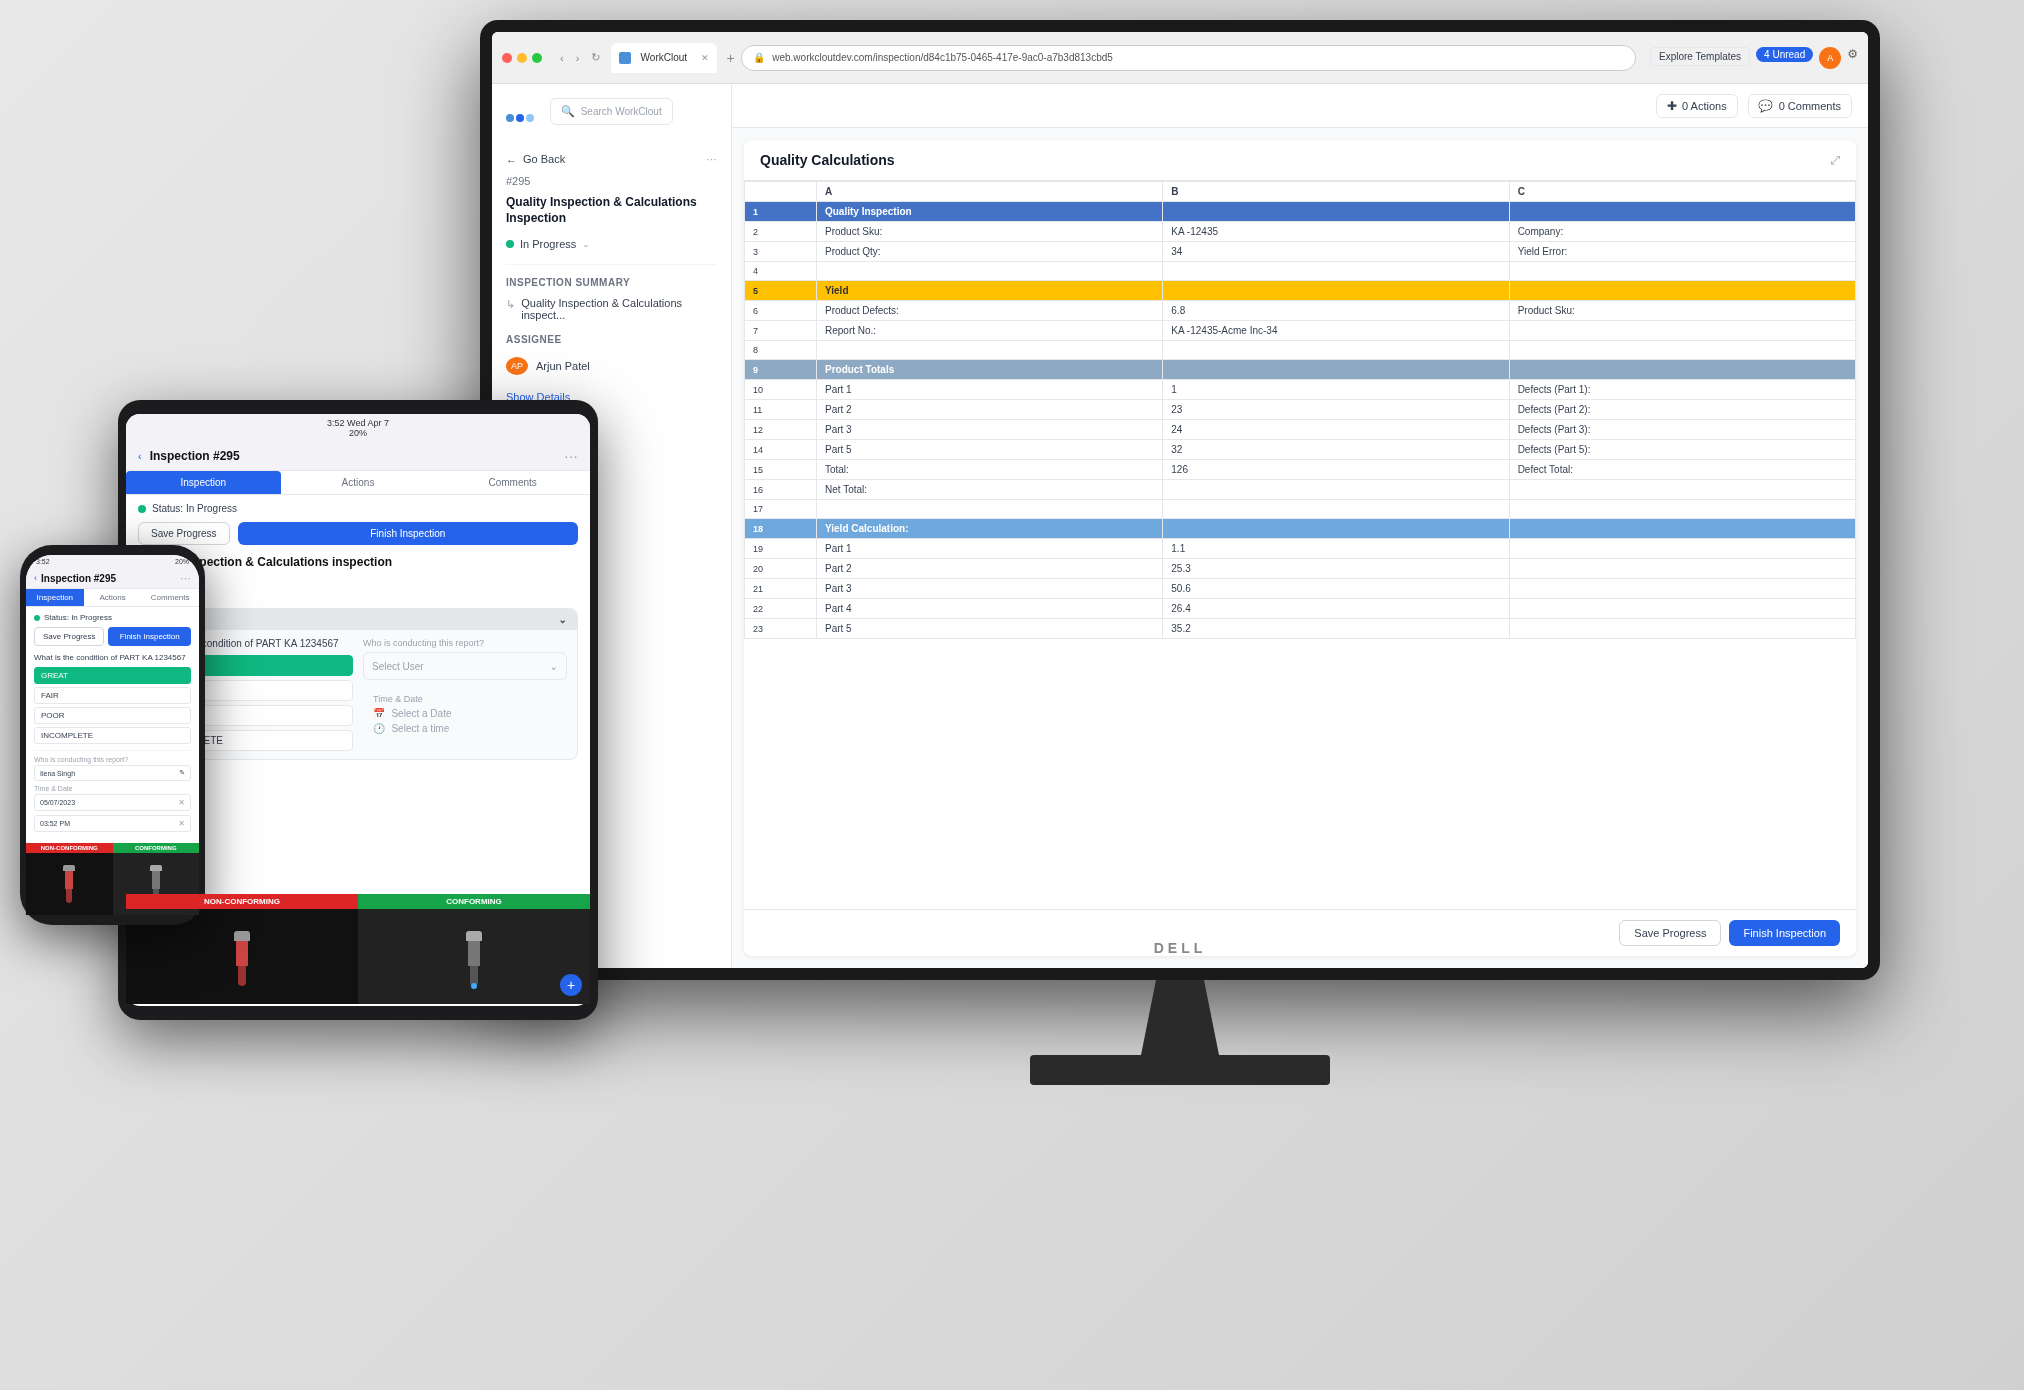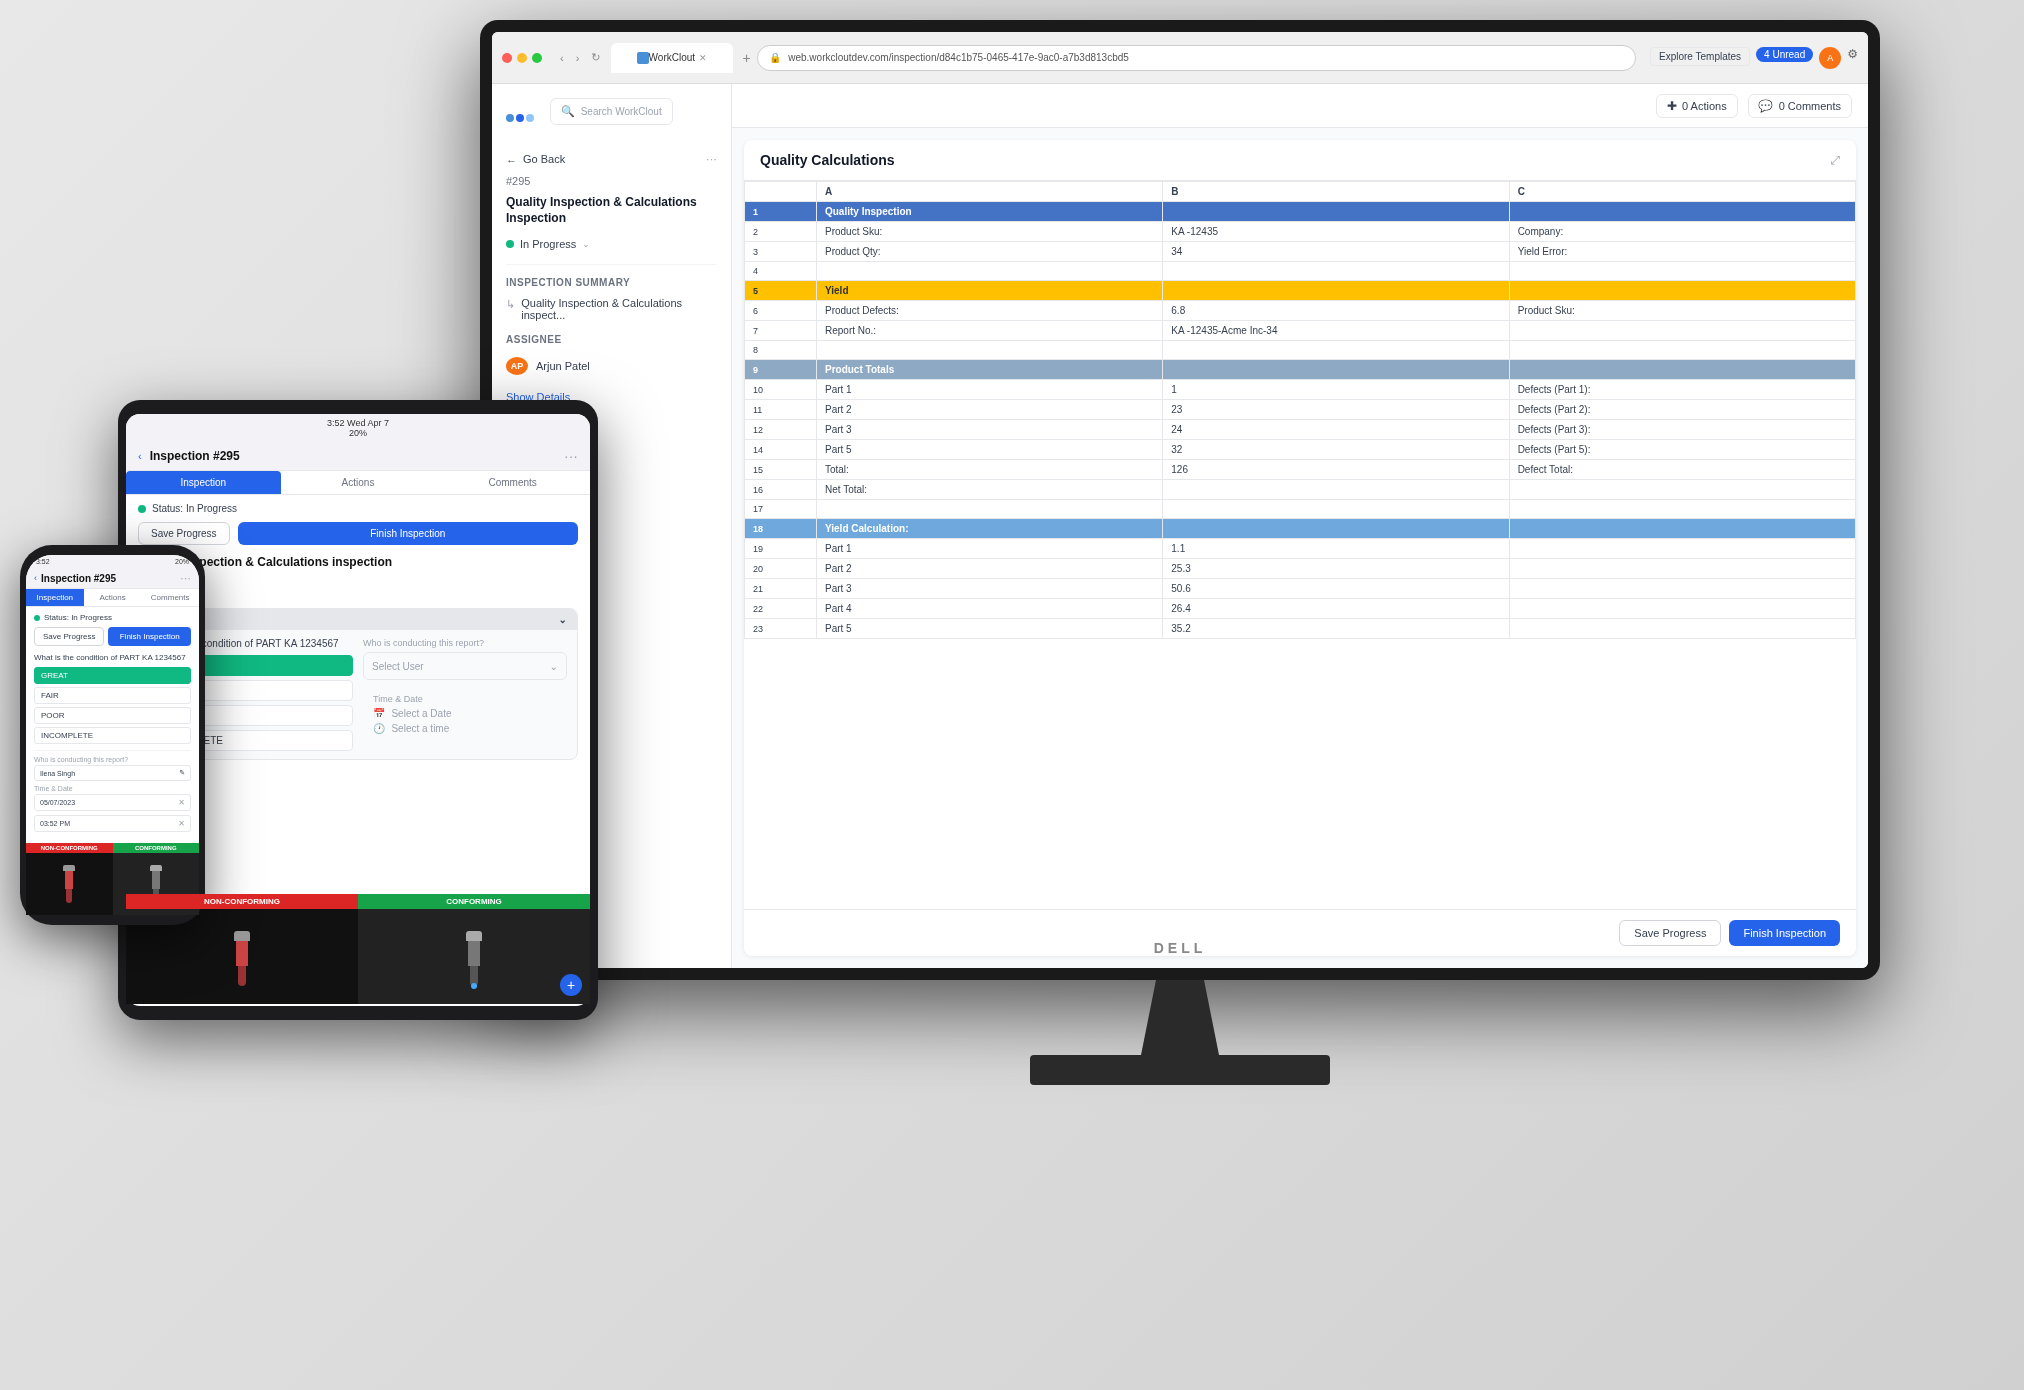--- a/index.html
+++ b/index.html
@@ -81,26 +81,26 @@
     .traffic-lights { display: flex; gap: 5px; align-items: center; }
     .tl { width: 10px; height: 10px; border-radius: 50%; }
     .tl-red { background: #ff5f57; }
     .tl-yellow { background: #ffbd2e; }
     .tl-green { background: #28c840; }
     .browser-nav { display: flex; gap: 4px; align-items: center; margin-left: 8px; }
     .nav-btn { font-size: 11px; color: #888; cursor: pointer; padding: 2px 4px; }
     .browser-tab {
       background: #fff;
       border-radius: 6px 6px 0 0;
-      padding: 4px 26px;
+      padding: 4px 8px;
       font-size: 10px;
       color: #333;
       display: flex;
       align-items: center;
-      gap: 0;
+      gap: 10px;
       height: 30px;
     }
     .tab-favicon { width: 12px; height: 12px; background: #4a90d9; border-radius: 2px; }
     .tab-close { color: #999; font-size: 9px; margin-left: 4px; }
     .tab-add { color: #888; font-size: 14px; margin-left: 4px; }
     .address-bar {
       flex: 1;
       background: #fff;
       border: 1px solid #ccc;
       border-radius: 20px;
@@ -209,21 +209,21 @@
       align-items: center;
       gap: 8px;
       font-size: 11px;
       color: #374151;
     }
     .avatar-small {
       width: 22px; height: 18px;
       border-radius: 50%;
       background: #f97316;
       display: flex; align-items: center; justify-content: center;
-      font-size: 9px; color: #fff; font-weight: 700;
+      font-size: 9px; color: #fff; font-weight: 400;
     }
     .sidebar-show-details {
       padding: 8px 14px;
       font-size: 11px;
       color: #2563eb;
       cursor: pointer;
     }
     .sidebar-divider {
       height: 1px;
       background: #f3f4f6;

